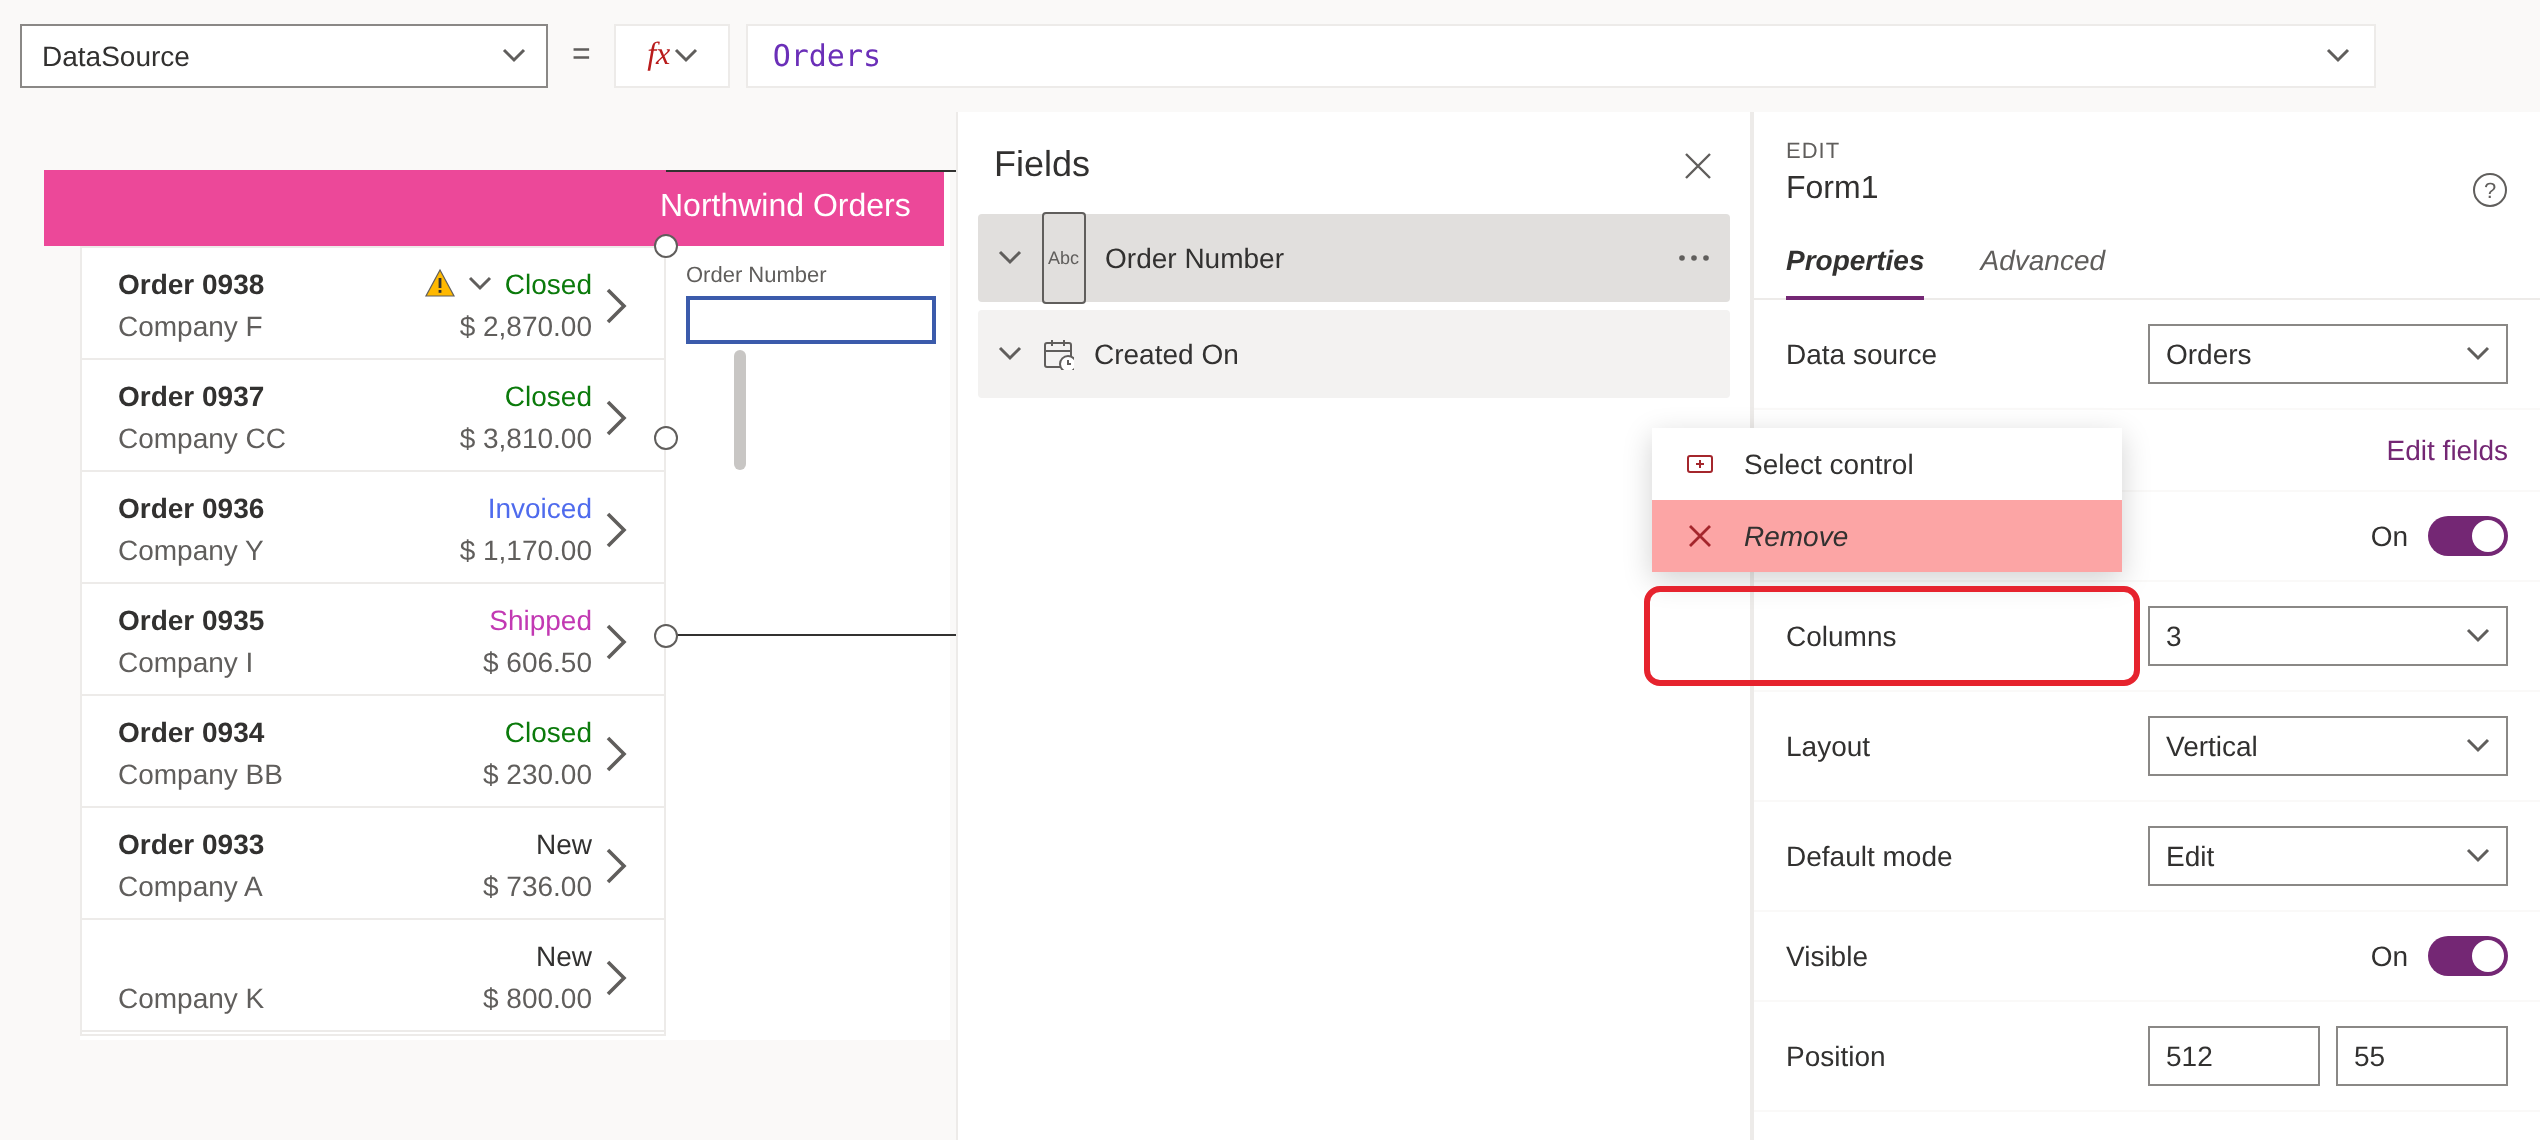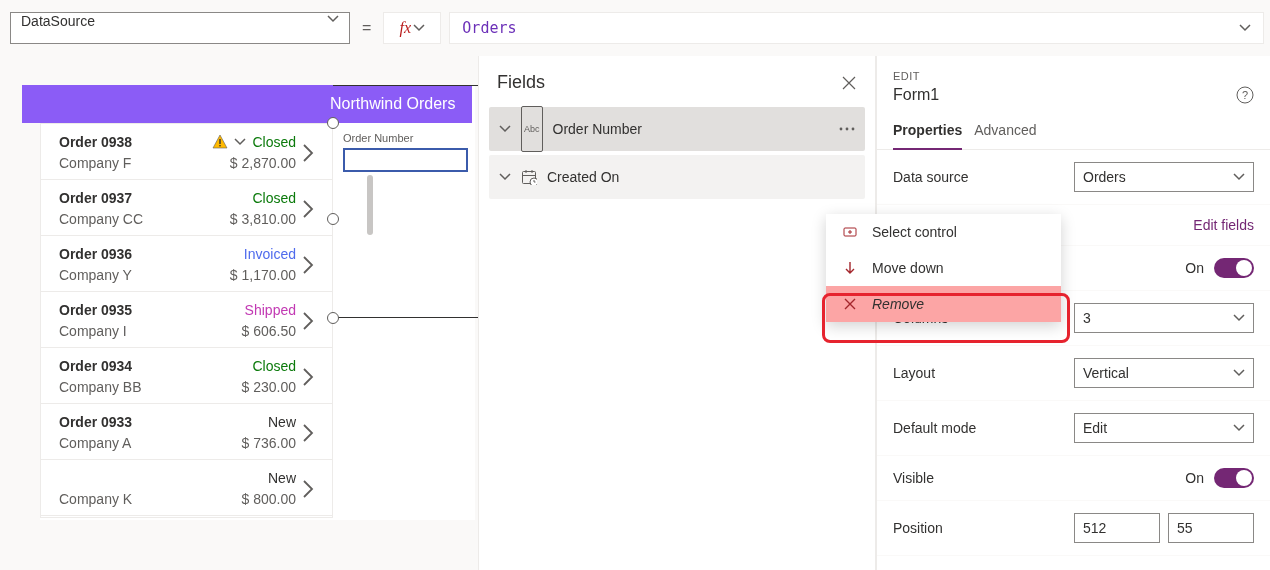--- a/index.html
+++ b/index.html
@@ -17,26 +17,26 @@
 
   
   .formula-bar {
     position: absolute;
     top: 12px; left: 10px;
     display: flex;
     align-items: center;
     gap: 8px;
   }
   .property-select {
-    width: 340px;
+    width: 264px;
     height: 32px;
     border: 1px solid #8a8886;
     background: #fff;
     display: flex;
-    align-items: flex-start;
+    align-items: center;
     justify-content: space-between;
     padding: 0 10px;
     font-size: 14px;
   }
   .equals { font-size: 16px; padding: 0 4px; color:#605e5c;}
   .fx-box {
     width: 58px;
     height: 32px;
     border: 1px solid #edebe9;
     background: #fff;
@@ -74,21 +74,21 @@
     box-shadow: 0 1px 4px rgba(0,0,0,0); 
   }
   .gallery {
     width: 293px;
     border: 1px solid #edebe9;
     height: 100%;
     overflow: hidden;
     float:left;
   }
   .gallery-header {
-    background: #8b5cf6;
+    background: #ec4899;
     color: #fff;
     height: 38px;
     display: flex;
     align-items: center;
     padding-left: 308px;
     margin-left:-18px;
     width: 450px;
     font-size:16px;
   }
   .gallery-row {
@@ -207,21 +207,21 @@
   .props-pane {
     position:absolute;
     top:56px; left:876px;
     width:394px;
     height:515px;
     background:#fff;
     border-left:1px solid #edebe9;
   }
   .props-subhead { font-size:11px; letter-spacing:.5px; color:#605e5c; padding:14px 16px 2px 16px;}
   .props-name { font-size:16px; padding:2px 16px 10px 16px; display:flex; justify-content:space-between; align-items:center;}
-  .tabs { display:flex; gap:12px; padding:0 16px; border-bottom:1px solid #edebe9;}
+  .tabs { display:flex; gap:28px; padding:0 16px; border-bottom:1px solid #edebe9;font-style:italic;}
   .tab { padding:8px 0 10px 0; font-size:14px; color:#605e5c;}
   .tab.active { color:#323130; font-weight:600; border-bottom:2px solid #742774; margin-bottom:-1px;}
   .prop-row { display:flex; justify-content:space-between; align-items:center; padding:12px 16px; border-bottom:1px solid #faf9f8;}
   .prop-row.nolabel { justify-content:flex-end;}
   .prop-select { width:180px; height:30px; border:1px solid #8a8886; display:flex; align-items:center; justify-content:space-between; padding:0 8px; font-size:14px; background:#fff;}
   .prop-input { width:86px; height:30px; border:1px solid #8a8886; padding:0 8px; font-size:14px; display:flex; align-items:center;}
   .link { color:#742774; font-size:14px;}
   .toggle {
     width:40px; height:20px; background:#742774; border-radius:10px; position:relative;
   }
@@ -409,26 +409,20 @@
 </div>
 
 <div class="ctx-menu">
   <div class="ctx-item">
     <svg width="16" height="16" viewBox="0 0 16 16">
         <rect x="2" y="4" width="12" height="8" rx="1" stroke="#a4262c" fill="none"></rect>
         <path d="M8 6v4M6 8h4" stroke="#a4262c"></path>
       </svg>
     <span>Select control</span>
   </div>
-  <div class="ctx-item">
-    <svg width="16" height="16" viewBox="0 0 16 16">
-        <path d="M8 2v11M4 9l4 4 4-4" stroke="#a4262c" fill="none" stroke-width="1.4"></path>
-      </svg>
-    <span>Move down</span>
-  </div>
   <div class="ctx-item" style="background:#fca5a5;font-style:italic;">
     <svg width="16" height="16" viewBox="0 0 16 16">
         <path d="M3 3l10 10M13 3L3 13" stroke="#a4262c" stroke-width="1.4"></path>
       </svg>
     <span>Remove</span>
   </div>
 </div>
 <div class="ctx-highlight"></div>
 
 <div class="props-pane">

